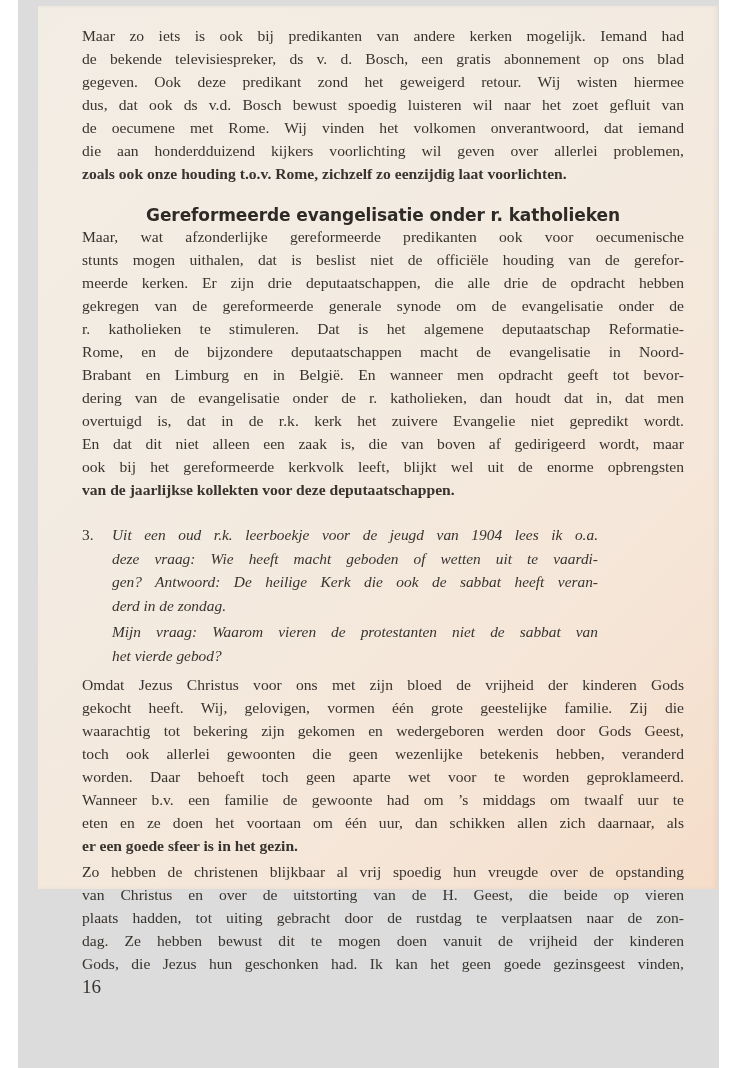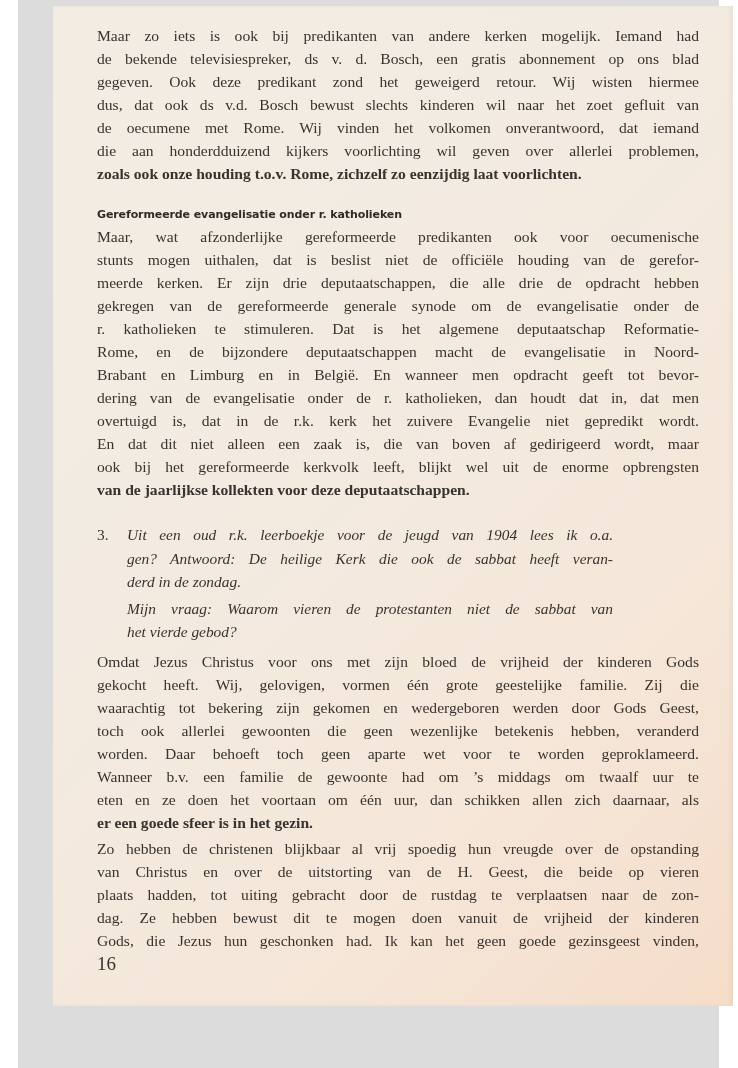--- a/index.html
+++ b/index.html
@@ -5,42 +5,41 @@
   html, body { margin: 0; padding: 0; }
   body {
     width: 738px; height: 1068px; background: #ffffff;
     position: relative; overflow: hidden;
   }
   .scan-frame {
     position: absolute; left: 18px; top: 0; width: 701px; height: 1068px;
     background: #dcdcdc;
   }
   .page {
-    position: absolute; left: 38px; top: 6px; width: 680px; height: 1000px;
+    position: absolute; left: 38px; top: 6px; width: 680px; height: 883px;
     background: linear-gradient(135deg, #f2ede4 0%, #f3ebe1 40%, #f5e6d8 75%, #f5ddc9 100%);
     box-shadow: inset -3px 0 4px rgba(0,0,0,0.04);
-    margin-left: 15px;
   }
   .text-block {
     position: absolute; left: 44px; top: 0; width: 602px;
     font-family: "Liberation Serif", "DejaVu Serif", serif;
     color: #38332e;
     font-size: 15.6px;
     line-height: 23px;
   }
   .p {
     margin: 0; text-align: justify; text-align-last: left;
     hyphens: manual;
   }
   .line { display: block; text-align: justify; text-align-last: justify; white-space: nowrap; }
   .line.last { text-align-last: left; font-weight: bold; }
   .section-heading {
-    margin: 0; text-align: left;
+    margin: 0; text-align: center;
     font-family: "DejaVu Sans", "Liberation Sans", sans-serif;
-    font-weight: bold; font-size: 11px; letter-spacing: -0.1px;
+    font-weight: bold; font-size: 17px; letter-spacing: -0.1px;
     color: #2e2a26; line-height: 20px;
   }
   .list-item {
     position: relative; margin: 0; padding-left: 30px; width: 486px;
     font-style: italic; font-size: 15.4px; line-height: 23.5px;
   }
   .list-num {
     position: absolute; left: 0; top: 0; font-style: normal;
   }
   .list-line { display: block; text-align: justify; text-align-last: justify; white-space: nowrap; }
@@ -56,21 +55,21 @@
 
 <div class="page">
   <div class="text-block">
 
     <div style="height:18px"></div>
 
     <p class="p">
       <span class="line">Maar zo iets is ook bij predikanten van andere kerken mogelijk. Iemand had</span>
       <span class="line">de bekende televisiespreker, ds v. d. Bosch, een gratis abonnement op ons blad</span>
       <span class="line">gegeven. Ook deze predikant zond het geweigerd retour. Wij wisten hiermee</span>
-      <span class="line">dus, dat ook ds v.d. Bosch bewust slechts kinderen wil naar het zoet gefluit van</span>
+      <span class="line">dus, dat ook ds v.d. Bosch bewust spoedig luisteren wil naar het zoet gefluit van</span>
       <span class="line">de oecumene met Rome. Wij vinden het volkomen onverantwoord, dat iemand</span>
       <span class="line">die aan honderdduizend kijkers voorlichting wil geven over allerlei problemen,</span>
       <span class="line last">zoals ook onze houding t.o.v. Rome, zichzelf zo eenzijdig laat voorlichten.</span>
     </p>
 
     <div style="height:20px"></div>
 
     <h2 class="section-heading">Gereformeerde evangelisatie onder r. katholieken</h2>
 
     <p class="p">
@@ -86,20 +85,21 @@
       <span class="line">En dat dit niet alleen een zaak is, die van boven af gedirigeerd wordt, maar</span>
       <span class="line">ook bij het gereformeerde kerkvolk leeft, blijkt wel uit de enorme opbrengsten</span>
       <span class="line last">van de jaarlijkse kollekten voor deze deputaatschappen.</span>
     </p>
 
     <div style="height:22px"></div>
 
     <div class="list-item">
       <span class="list-num">3.</span>
       <span class="list-line">Uit een oud r.k. leerboekje voor de jeugd van 1904 lees ik o.a.</span>
+      <span class="list-line">deze vraag: Wie heeft macht geboden of wetten uit te vaardi-</span>
       <span class="list-line">gen? Antwoord: De heilige Kerk die ook de sabbat heeft veran-</span>
       <span class="list-line last">derd in de zondag.</span>
       <div style="height:3px"></div>
       <span class="list-line">Mijn vraag: Waarom vieren de protestanten niet de sabbat van</span>
       <span class="list-line last">het vierde gebod?</span>
     </div>
 
     <div style="height:6px"></div>
 
     <p class="p">

